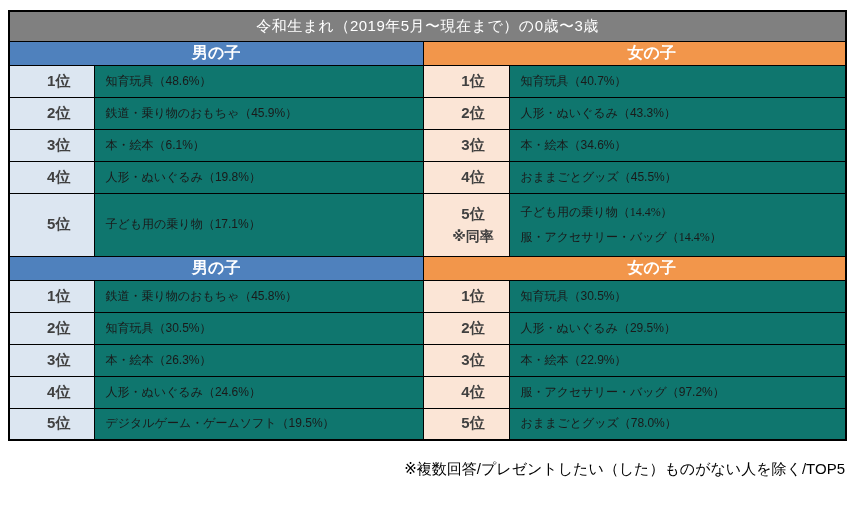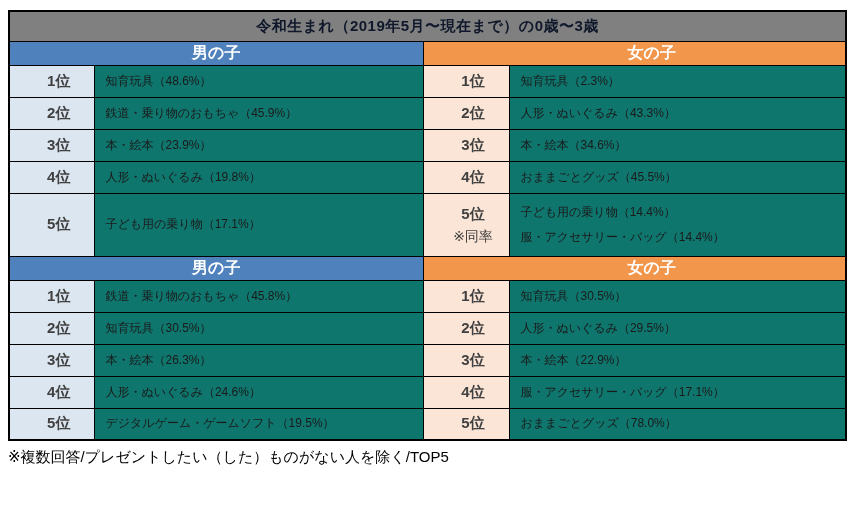--- a/index.html
+++ b/index.html
@@ -26,22 +26,22 @@
     table-layout:fixed;
     border:2px solid var(--border-color);
   }
   table.rank-table td{
     border:1px solid var(--border-color);
     overflow:hidden;
     white-space:nowrap;
   }
   td.title-cell{
     background:var(--title-bg);
-    color:#0f172a;
-    font-weight:bold;
+    color:#ffffff;
+    font-weight:normal;
     font-size:15px;
     text-align:center;
     height:30px;
     letter-spacing:0.5px;
   }
   td.gender-cell{
     color:#ffffff;
     font-weight:bold;
     font-size:16px;
     text-align:center;
@@ -59,34 +59,34 @@
     padding-left:15px;
   }
   td.rank.b{background:var(--boys-rank-bg);}
   td.rank.g{background:var(--girls-rank-bg);}
   td.item{
     background:#0f766e;
     color:var(--item-text);
     font-size:12px;
     padding-left:11px;
   }
-  .item-line{line-height:25px;}
+  .item-line{line-height:25px;font-family:Liberation Serif, serif;}
   .rank-line{line-height:23px;}
   .tie-note{
-    font-weight:normal;
+    font-weight:bold;
     font-size:14px;
     line-height:23px;
     color:var(--rank-text);
   }
   .footnote{
     width:837px;
-    text-align:left;
+    text-align:right;
     font-size:15px;
     color:#000000;
-    padding-top:7px;
+    padding-top:19px;
   }
 </style>
 </head>
 <body>
 
 <div class="wrap">
   <table class="rank-table">
     <colgroup>
       <col style="width:85px">
         <col style="width:329px">
@@ -99,31 +99,31 @@
         <td class="title-cell" colspan="4">令和生まれ（2019年5月〜現在まで）の0歳〜3歳</td>
       </tr>
       <tr>
         <td class="gender-cell boys-h" colspan="2">男の子</td>
         <td class="gender-cell girls-h" colspan="2">女の子</td>
       </tr>
       <tr class="data">
         <td class="rank b">1位</td>
         <td class="item">知育玩具（48.6%）</td>
         <td class="rank g">1位</td>
-        <td class="item">知育玩具（2.3%）</td>
+        <td class="item">知育玩具（40.7%）</td>
       </tr>
       <tr class="data">
         <td class="rank b">2位</td>
         <td class="item">鉄道・乗り物のおもちゃ（45.9%）</td>
         <td class="rank g">2位</td>
         <td class="item">人形・ぬいぐるみ（43.3%）</td>
       </tr>
       <tr class="data">
         <td class="rank b">3位</td>
-        <td class="item">本・絵本（23.9%）</td>
+        <td class="item">本・絵本（6.1%）</td>
         <td class="rank g">3位</td>
         <td class="item">本・絵本（34.6%）</td>
       </tr>
       <tr class="data">
         <td class="rank b">4位</td>
         <td class="item">人形・ぬいぐるみ（19.8%）</td>
         <td class="rank g">4位</td>
         <td class="item">おままごとグッズ（45.5%）</td>
       </tr>
       <tr class="data tall">
@@ -158,21 +158,21 @@
       <tr class="data">
         <td class="rank b">3位</td>
         <td class="item">本・絵本（26.3%）</td>
         <td class="rank g">3位</td>
         <td class="item">本・絵本（22.9%）</td>
       </tr>
       <tr class="data">
         <td class="rank b">4位</td>
         <td class="item">人形・ぬいぐるみ（24.6%）</td>
         <td class="rank g">4位</td>
-        <td class="item">服・アクセサリー・バッグ（17.1%）</td>
+        <td class="item">服・アクセサリー・バッグ（97.2%）</td>
       </tr>
       <tr class="data">
         <td class="rank b">5位</td>
         <td class="item">デジタルゲーム・ゲームソフト（19.5%）</td>
         <td class="rank g">5位</td>
         <td class="item">おままごとグッズ（78.0%）</td>
       </tr>
     </tbody>
   </table>
 

